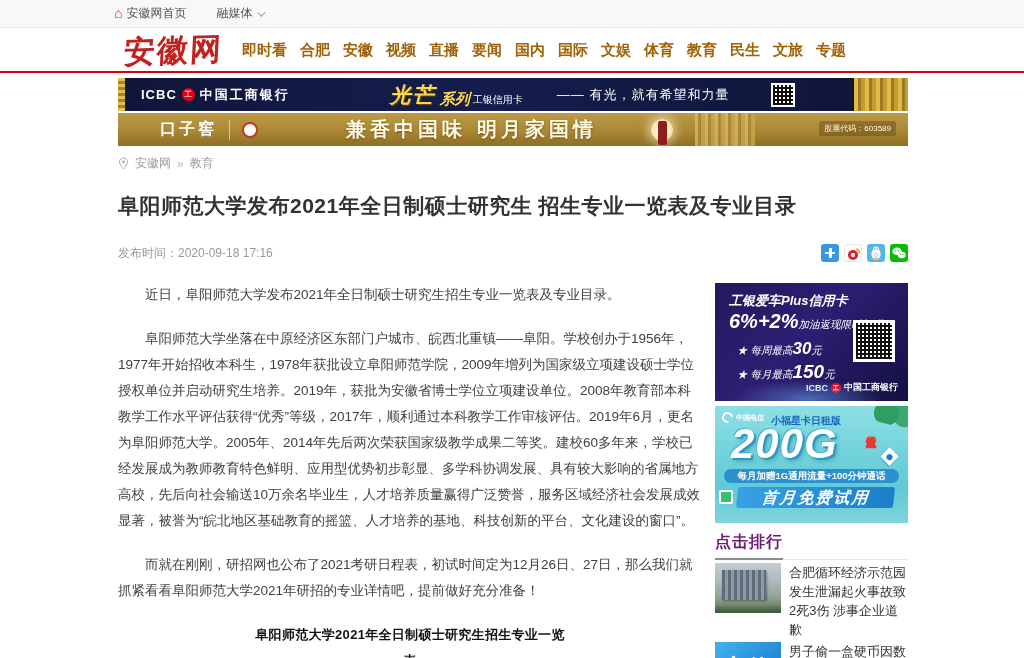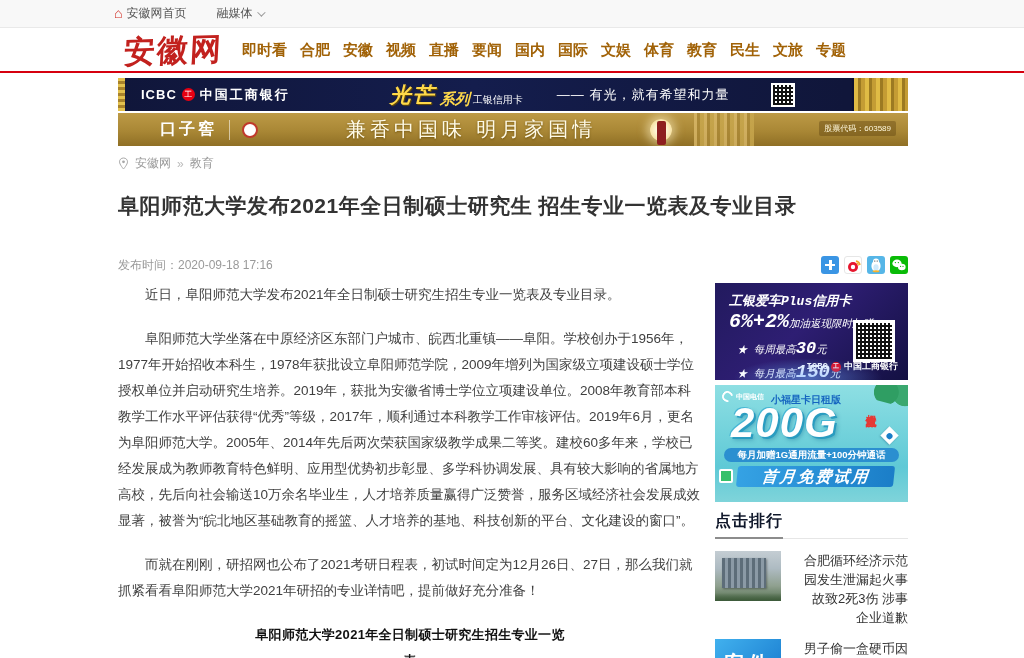--- a/index.html
+++ b/index.html
@@ -36,54 +36,54 @@
   .b1-slogan { color:#fff; font-size:13px; font-weight:normal; margin-left:34px; letter-spacing:1px; flex:none; }
   .b1-qr { width:24px; height:24px; background:#fff; margin-left:42px; flex:none; padding:2px; }
   .qr-pattern { width:100%; height:100%; background-image:repeating-linear-gradient(0deg,#111 0 2px,transparent 2px 4px),repeating-linear-gradient(90deg,#111 0 2px,#fff 2px 4px); }
   .b1-right { margin-left:auto; width:56px; height:100%; background:repeating-linear-gradient(90deg,#e0bb45 0 4px,#9c7a22 4px 7px,#c49c34 7px 11px); flex:none; border-left:2px solid #0c1230; }
 
   
   .banner2 { position:absolute; left:118px; top:113px; width:790px; height:33px; background:linear-gradient(180deg,#bd9a46 0%,#a98735 55%,#8f6f25 100%); display:flex; align-items:center; overflow:hidden; }
   .b2-brand { margin-left:42px; color:#fff; font-weight:bold; font-size:16px; letter-spacing:3px; font-family:"DejaVu Serif",serif; flex:none; }
   .b2-div { width:1px; height:20px; background:rgba(255,255,255,.55); margin:0 12px; flex:none; }
   .b2-logo { width:16px; height:16px; border-radius:50%; background:#fff; border:2px solid #c0392b; flex:none; }
-  .b2-head { margin-left:88px; color:#fffbe8; font-family:"DejaVu Serif",serif; font-weight:normal; font-size:20px; letter-spacing:4px; text-shadow:0 1px 2px rgba(110,80,10,.9); flex:none; }
+  .b2-head { margin-left:88px; color:#fffbe8; font-family:"DejaVu Serif",serif; font-weight:bold; font-size:20px; letter-spacing:4px; text-shadow:0 1px 2px rgba(110,80,10,.9); flex:none; }
   .b2-moon { margin-left:54px; width:22px; height:22px; border-radius:50%; background:radial-gradient(circle,#fff6d8 30%,#f0d27c 100%); box-shadow:0 0 8px 4px rgba(255,244,200,.5); flex:none; }
   .b2-bottle { width:9px; height:24px; background:#8e1f1f; border-radius:2px; margin-left:-15px; margin-top:6px; flex:none; }
   .b2-sky { margin-left:28px; width:60px; height:100%; background:repeating-linear-gradient(90deg,#d9b869 0 3px,#a98735 3px 6px,#c9a84e 6px 10px); flex:none; opacity:.8; }
   .b2-stock { position:absolute; right:12px; top:8px; font-size:8px; color:#fff8dc; background:rgba(80,55,10,.35); padding:2px 5px; border-radius:2px; }
 
   
   .breadcrumb { position:absolute; left:118px; top:155px; display:flex; align-items:center; gap:6px; font-size:12px; color:#999; }
   .crumb-sep { color:#bbb; }
 
   
   .article-title { position:absolute; left:118px; top:192px; width:780px; font-size:21px; font-weight:700; color:#333; letter-spacing:.5px; }
-  .meta-row { position:absolute; left:118px; top:256px; width:790px; display:flex; justify-content:space-between; align-items:center; }
+  .meta-row { position:absolute; left:118px; top:244px; width:790px; display:flex; justify-content:space-between; align-items:center; }
   .meta-left { font-size:12px; color:#9a9a9a; }
   .share-row { display:flex; gap:5px; }
   .si { width:18px; height:18px; border-radius:3px; position:relative; cursor:pointer; overflow:hidden; }
   .si-share { background:#3a95e4; }
   .si-share::before { content:''; position:absolute; left:8px; top:4px; width:2.5px; height:10px; background:#fff; }
   .si-share::after  { content:''; position:absolute; left:4px; top:7.5px; width:10px; height:2.5px; background:#fff; }
   .si-weibo { background:#fff; border:1px solid #e6e6e6; }
   .si-qq { background:#56b6e7; }
   .si-wechat { background:#09bb07; }
 
   
   .article-body { position:absolute; left:118px; top:282px; width:584px; font-size:13.5px; color:#3f3f3f; line-height:26px; }
   .article-body p { text-indent:2em; margin-bottom:18px; }
 
   
   .table-wrap { width:312px; margin:14px auto 0; }
   .table-title { font-size:13px; font-weight:bold; color:#111; text-align:center; margin-bottom:2px; letter-spacing:.3px; }
 
   
   .sidebar { position:absolute; left:715px; top:283px; width:193px; }
-  .ad-car { position:relative; width:193px; height:97px; background:linear-gradient(135deg,#221a5e 0%,#2e1e73 45%,#131042 100%); overflow:hidden; color:#fff;font-family:Liberation Mono, monospace; }
+  .ad-car { position:relative; width:193px; height:118px; background:linear-gradient(135deg,#221a5e 0%,#2e1e73 45%,#131042 100%); overflow:hidden; color:#fff; }
   .ad-car::after { content:''; position:absolute; left:18px; bottom:-18px; width:150px; height:40px; background:radial-gradient(ellipse at center,rgba(110,170,255,.55),transparent 70%); }
   .car-title { position:absolute; left:14px; top:9px; font-style:italic; font-weight:bold; font-size:13px; }
   .car-rate { position:absolute; left:14px; top:27px; font-style:italic; }
   .car-rate .big { font-size:20px; font-weight:bold; }
   .car-rate .note { font-size:10.5px; }
   .car-line { position:absolute; left:22px; font-size:10.5px; font-style:italic; }
   .car-line .amt { font-size:17px; font-weight:bold; }
   .car-qr { position:absolute; right:13px; top:37px; width:42px; height:42px; background:#fff; padding:3px; }
   .car-brand { position:absolute; right:10px; bottom:7px; display:flex; align-items:center; gap:3px; font-size:9px; font-weight:bold; }
   .ad-tel { position:relative; width:193px; height:117px; margin-top:5px; background:linear-gradient(180deg,#8edfe3 0%,#5fc9d6 70%,#7fd4da 100%); overflow:hidden; }
@@ -93,22 +93,22 @@
   .tel-product { position:absolute; left:56px; top:8px; font-size:10px; font-weight:bold; color:#1565c0; }
   .tel-200g { position:absolute; left:16px; top:14px; font-size:42px; font-weight:800; font-style:italic; color:#fff; letter-spacing:1px; text-shadow:2px 2px 0 #2a9cc0,-1px -1px 0 #47b6d4,3px 3px 4px rgba(20,100,140,.4); }
   .tel-badge { position:absolute; right:30px; top:20px; color:#e53935; font-size:11px; font-weight:bold; writing-mode:vertical-rl; letter-spacing:1px; height:50px; }
   .tel-diamond { position:absolute; right:12px; top:44px; width:13px; height:13px; background:#fff; transform:rotate(45deg); box-shadow:0 1px 2px rgba(0,60,100,.3); }
   .tel-diamond::after { content:''; position:absolute; left:3.5px; top:3.5px; width:6px; height:6px; border-radius:50%; background:#1b7ec8; }
   .tel-benefit { position:absolute; left:9px; right:9px; top:63px; background:#2b8fd0; border-radius:8px; color:#fff; font-size:9.5px; font-weight:bold; text-align:center; line-height:14px; }
   .tel-cta { position:absolute; left:22px; right:14px; top:81px; background:linear-gradient(90deg,#35a2e4,#1b7ec8); transform:skewX(-6deg); color:#fff; font-weight:800; font-style:italic; font-size:16px; line-height:21px; text-align:center; border-radius:3px; letter-spacing:2px; }
   .tel-gift { position:absolute; left:4px; top:84px; width:14px; height:14px; background:#35c06a; border-radius:2px; border:2px solid #fff; }
 
   .rank-block { margin-top:9px; border-bottom:1px solid #e6e6e6; padding-bottom:0; }
-  .rank-title { display:inline-block; font-size:16px; font-weight:bold; color:#0f172a; border-bottom:2px solid #8c8c8c; padding-bottom:5px; margin-bottom:-1px; letter-spacing:1px; }
-  .news-item { display:flex; gap:20px; margin-top:12px; cursor:pointer;text-align:right; }
+  .rank-title { display:inline-block; font-size:16px; font-weight:bold; color:#701a75; border-bottom:2px solid #8c8c8c; padding-bottom:5px; margin-bottom:-1px; letter-spacing:1px; }
+  .news-item { display:flex; gap:8px; margin-top:3px; cursor:pointer; }
   .news-thumb { width:66px; height:50px; flex:none; position:relative; overflow:hidden; }
   .thumb-building { background:linear-gradient(180deg,#c4cdd3 0%,#aebbc2 35%,#8fa08f 70%,#54704f 100%); }
   .thumb-building::before { content:''; position:absolute; left:7px; top:7px; width:44px; height:30px; background:repeating-linear-gradient(90deg,#5d6d79 0 3px,#8b9aa6 3px 6px); box-shadow:1px 1px 2px rgba(0,0,0,.35); }
   .thumb-building::after { content:''; position:absolute; left:0; bottom:0; width:100%; height:8px; background:linear-gradient(180deg,transparent,#3d5a3a); }
   .thumb-case { background:linear-gradient(135deg,#41b1ee 0%,#1576cc 100%); display:flex; align-items:center; justify-content:center; color:#fff; font-size:21px; font-weight:bold; letter-spacing:3px; }
   .news-text { font-size:13px; color:#333; line-height:19px; }
 </style>
 </head>
 <body>
 

